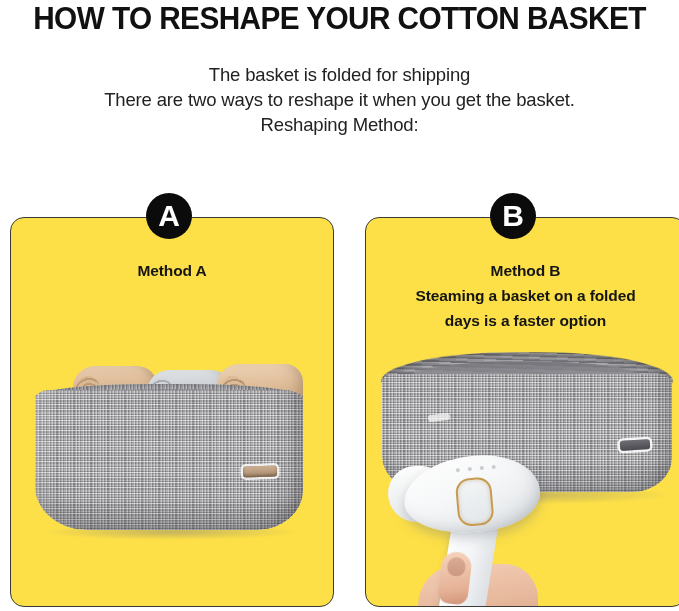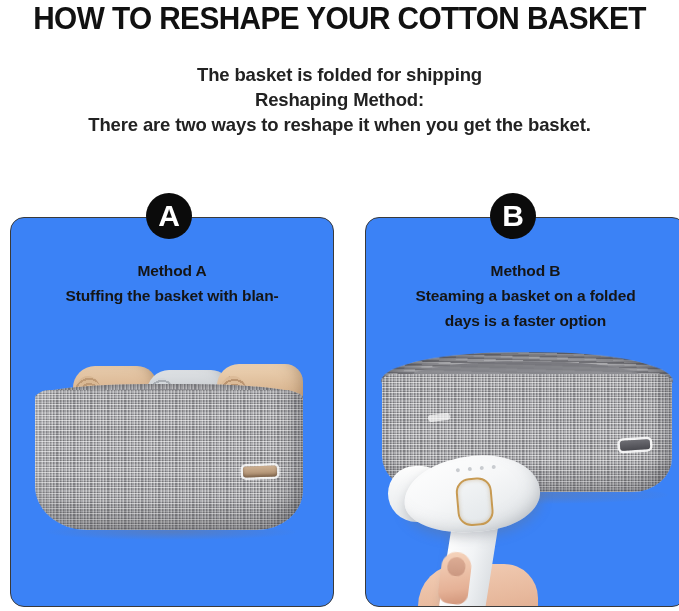--- a/index.html
+++ b/index.html
@@ -36,34 +36,34 @@
   .subtitle-block {
     position: absolute;
     left: 0;
     top: 62px;
     width: 679px;
     text-align: center;
   }
   .subtitle-line {
     font-size: 18.5px;
     line-height: 25px;
-    font-weight: 700;
+    font-weight: 400;
     color: #222222;
     letter-spacing: -0.15px;
     white-space: nowrap;
   }
 
   
   .card {
     position: absolute;
     top: 217px;
     height: 390px;
     border: 1.3px solid #3a3a3a;
     border-radius: 14px;
-    background: #3b82f6;
+    background: #fde047;
     box-sizing: border-box;
     overflow: hidden;
   }
   .card-a { left: 10px;  width: 324px; }
   .card-b { left: 365px; width: 321px; }
 
   .badge {
     position: absolute;
     top: 193px;
     width: 46px;
@@ -338,29 +338,28 @@
     opacity: 0.85;
   }
 </style>
 </head>
 <body>
 
 <div class="page-title">HOW TO RESHAPE YOUR COTTON BASKET</div>
 
 <div class="subtitle-block">
   <div class="subtitle-line">The basket is folded for shipping</div>
+  <div class="subtitle-line">There are two ways to reshape it when you get the basket.</div>
   <div class="subtitle-line">Reshaping Method:</div>
-  <div class="subtitle-line">There are two ways to reshape it when you get the basket.</div>
 </div>
 
 <div class="card card-a">
 
   <div class="card-text">
     <span class="ln">Method A</span>
-    <span class="ln">Stuffing the basket with blan-</span>
   </div>
 
   <div class="photo photo-a">
     <div class="a-shadow"></div>
 
     <div class="roll roll-1">
       <span class="coil"></span>
     </div>
     <div class="roll roll-2">
       <span class="coil"></span>

